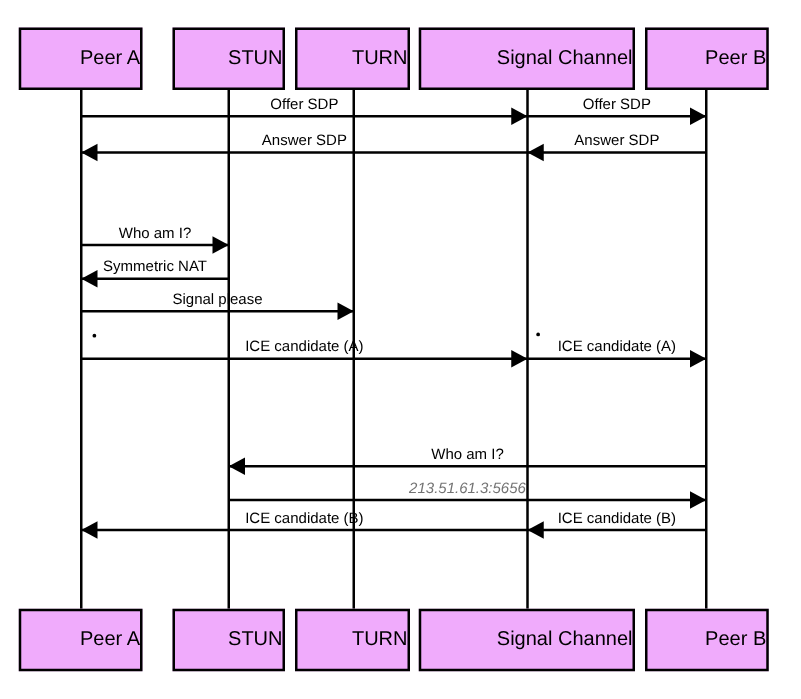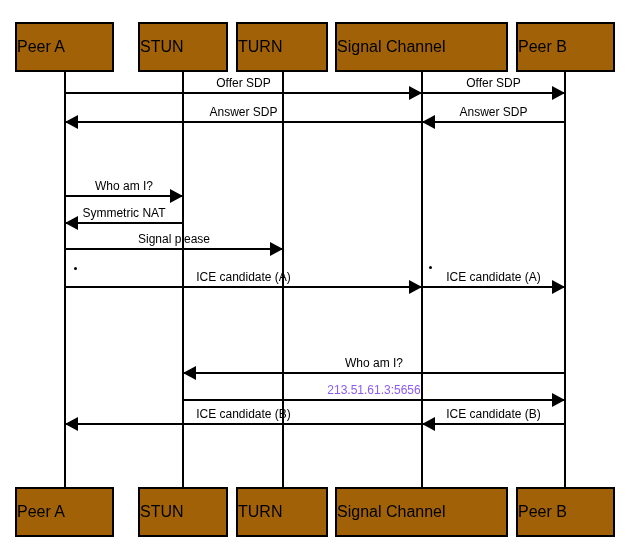--- a/index.html
+++ b/index.html
@@ -12,24 +12,24 @@
     position: relative;
     width: 641px;
     height: 559px;
     background: #ffffff;
     overflow: hidden;
   }
   .actor-box {
     position: absolute;
     box-sizing: border-box;
     border: 2px solid #000000;
-    background: #a16207;
+    background: #f0abfc;
     display: flex;
     align-items: center;
-    justify-content: flex-start;
+    justify-content: flex-end;
     font-size: 16px;
     color: #000000;
     white-space: nowrap;
   }
   .lifeline {
     position: absolute;
     width: 2px;
     background: #000000;
   }
   .msg-line {
@@ -133,21 +133,21 @@
     <div class="arrow-right" style="top: 280px; left: 409px;"></div>
     <div class="msg-label" style="left: 243.5px; top: 270px; color: rgb(0, 0, 0);">ICE candidate (A)</div>
     <div class="msg-line" style="left: 422px; top: 286px; width: 143px; background: rgb(0, 0, 0);"></div>
     <div class="arrow-right" style="top: 280px; left: 552px;"></div>
     <div class="msg-label" style="left: 493.5px; top: 270px; color: rgb(0, 0, 0);">ICE candidate (A)</div>
     <div class="msg-line" style="left: 183px; top: 372px; width: 382px; background: rgb(0, 0, 0);"></div>
     <div class="arrow-left" style="top: 366px; left: 183px;"></div>
     <div class="msg-label" style="left: 374px; top: 356px; color: rgb(0, 0, 0);">Who am I?</div>
     <div class="msg-line" style="left: 183px; top: 399px; width: 382px; background: rgb(0, 0, 0);"></div>
     <div class="arrow-right" style="top: 393px; left: 552px;"></div>
-    <div class="msg-label" style="left: 374px; top: 383px; color: #8b5cf6;">213.51.61.3:5656</div>
+    <div class="msg-label" style="left: 374px; top: 383px; color: #737373; font-style: italic;">213.51.61.3:5656</div>
     <div class="msg-line" style="left: 422px; top: 423px; width: 143px; background: rgb(0, 0, 0);"></div>
     <div class="arrow-left" style="top: 417px; left: 422px;"></div>
     <div class="msg-label" style="left: 493.5px; top: 407px; color: rgb(0, 0, 0);">ICE candidate (B)</div>
     <div class="msg-line" style="left: 65px; top: 423px; width: 357px; background: rgb(0, 0, 0);"></div>
     <div class="arrow-left" style="top: 417px; left: 65px;"></div>
     <div class="msg-label" style="left: 243.5px; top: 407px; color: rgb(0, 0, 0);">ICE candidate (B)</div>
     <div class="note-dot" style="left: 74px; top: 267px; background: rgb(0, 0, 0);"></div>
     <div class="note-dot" style="left: 429px; top: 266px; background: rgb(0, 0, 0);"></div>
   </div>
 

